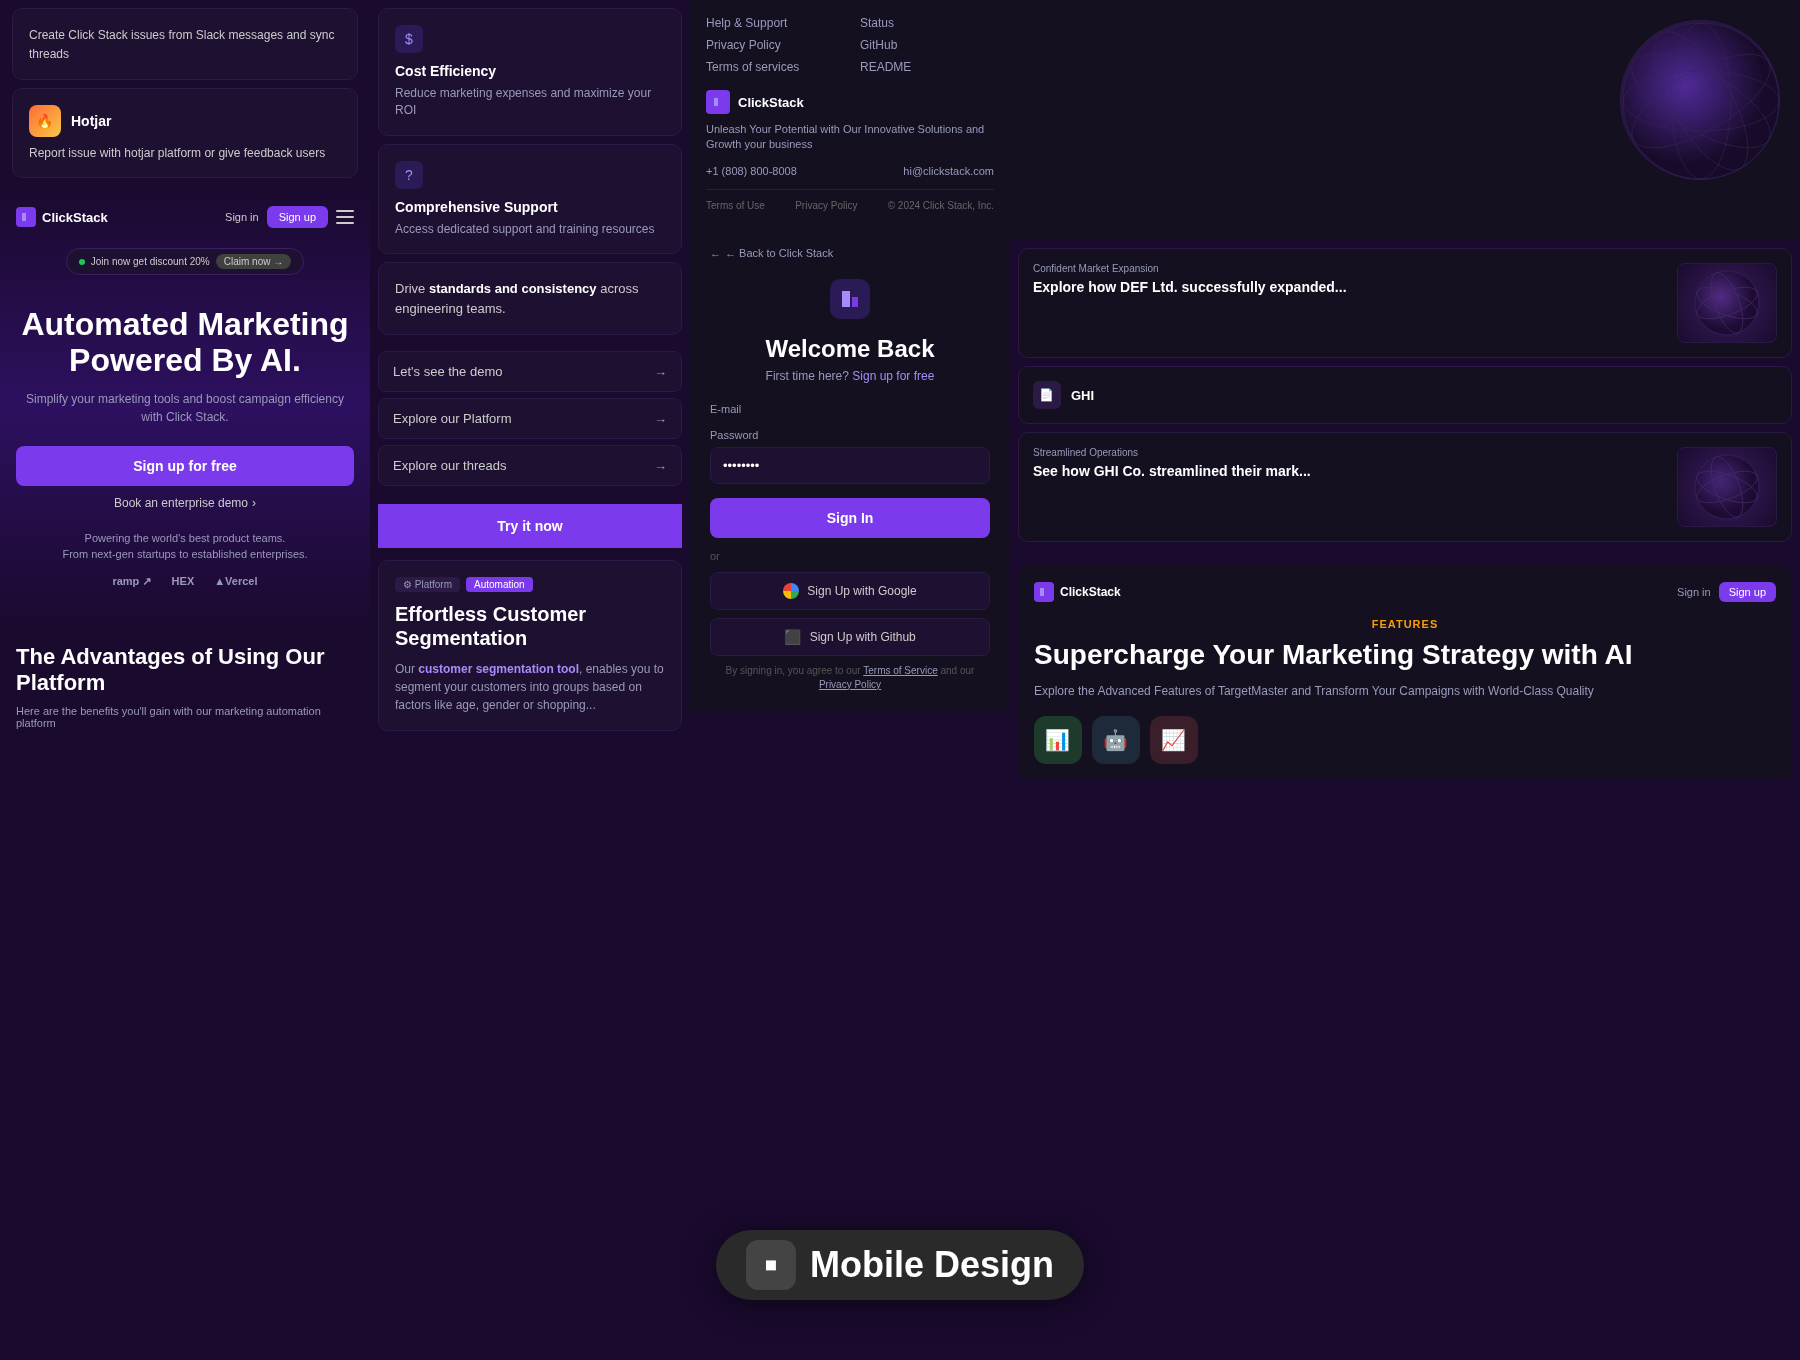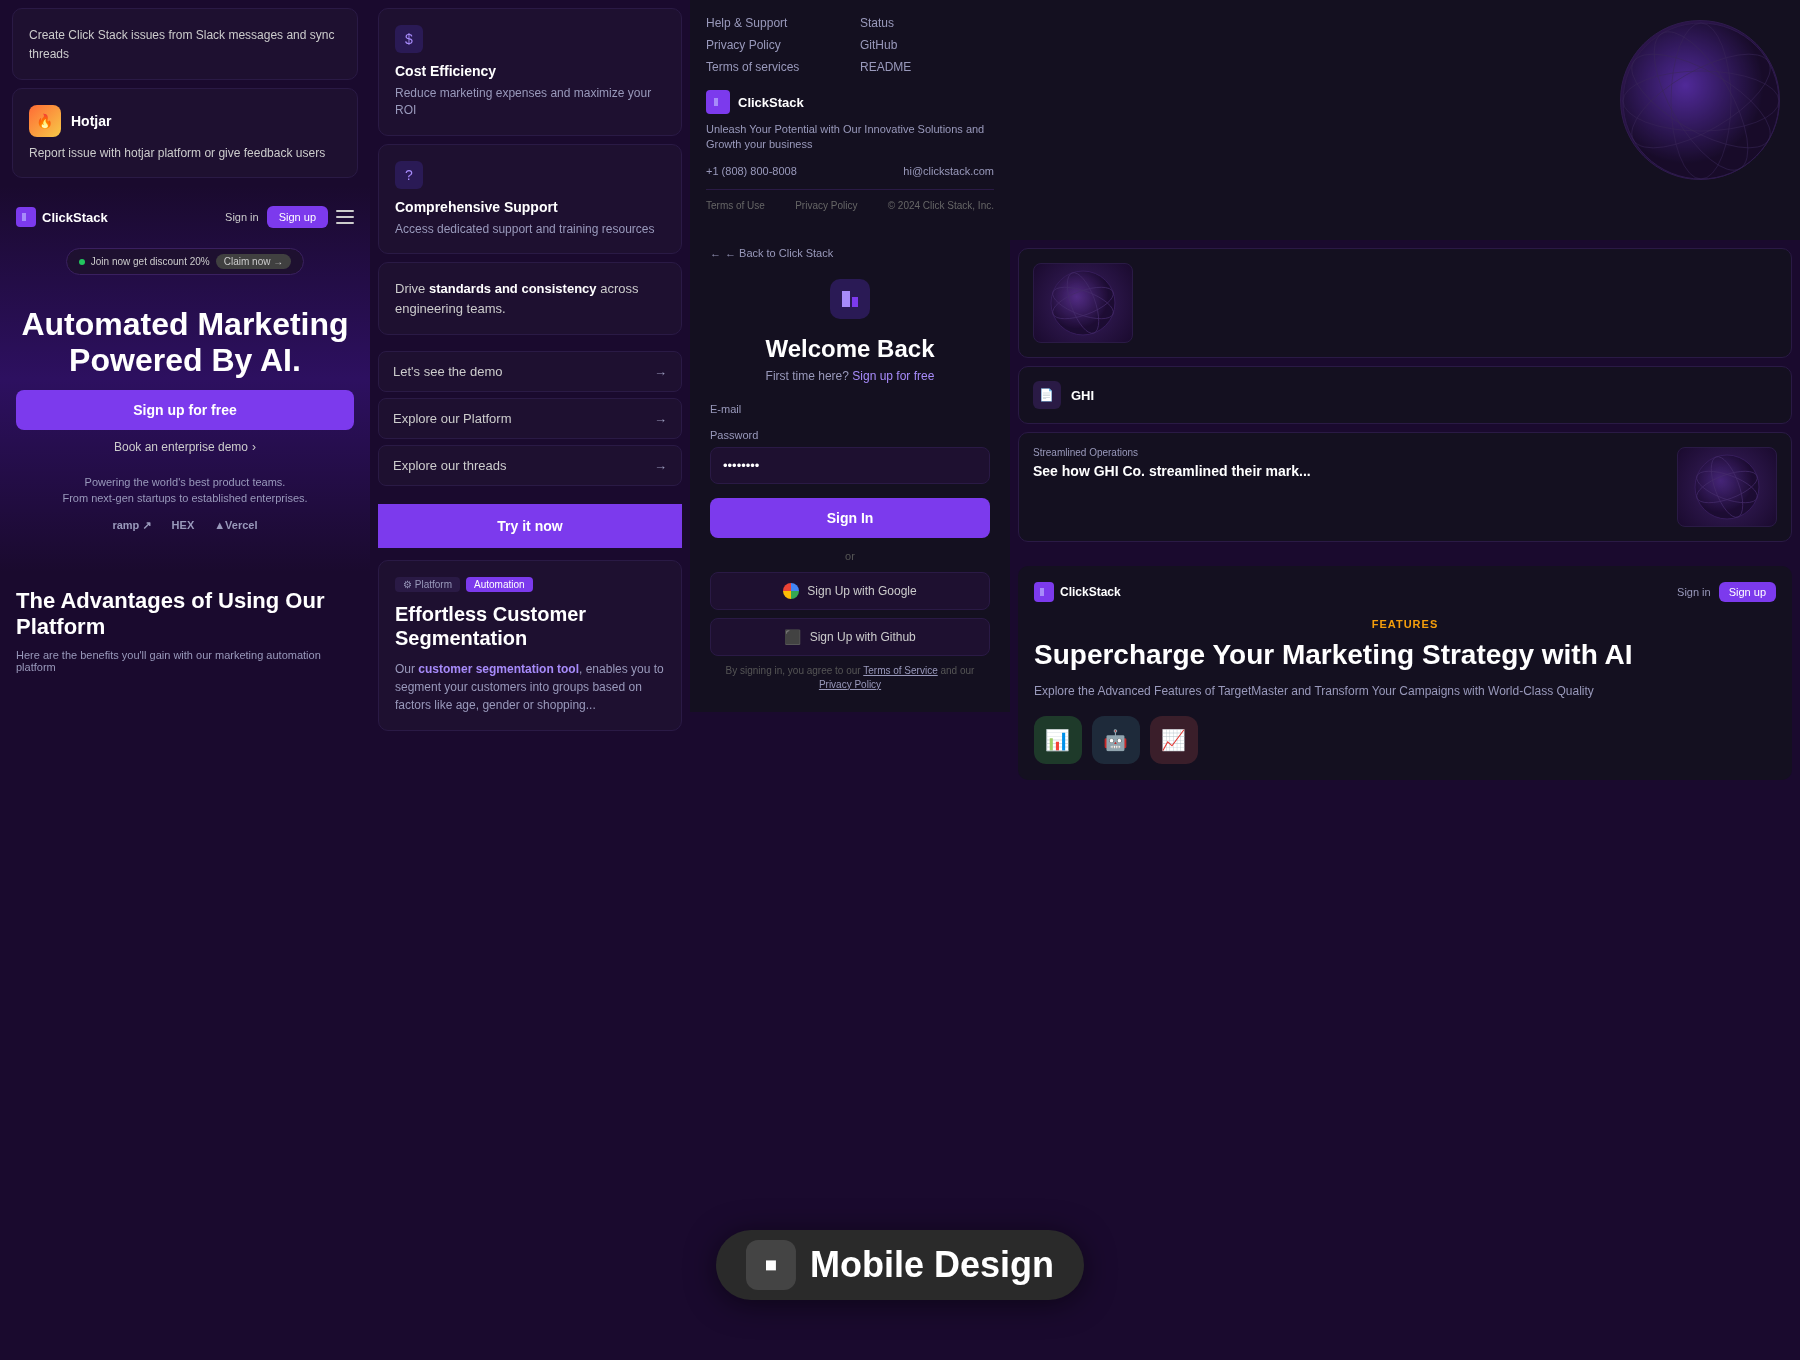--- a/index.html
+++ b/index.html
@@ -485,21 +485,21 @@
       color: #fff;
       border: none;
       border-radius: 8px;
       padding: 12px;
       font-size: 14px;
       font-weight: 600;
       cursor: pointer;
       margin-bottom: 12px;
     }
     .or-divider {
-      text-align: center;
+      text-align: left;
       font-size: 11px;
       color: #555;
       margin-bottom: 10px;
       position: relative;
     }
     .oauth-btn {
       width: 100%;
       background: #1e1030;
       border: 1px solid #2a1a45;
       border-radius: 8px;
@@ -746,20 +746,21 @@
     
     <div style="text-align:center; margin-bottom:16px;">
       <div class="discount-badge">
         <span class="green-dot"></span>
         <span>Join now get discount 20%</span>
         <button class="claim-btn">Claim now →</button>
       </div>
     </div>
 
     <h1 class="hero-title">Automated Marketing Powered By AI.</h1>
+    <p class="hero-subtitle">Simplify your marketing tools and boost campaign efficiency with Click Stack.</p>
     <button class="signup-free-btn">Sign up for free</button>
     <div class="enterprise-link">
       <span>Book an enterprise demo</span>
       <span>›</span>
     </div>
 
     <p class="powering-text">
       <span>Powering the world's best product teams.</span><br>
       <span>From next-gen startups to established enterprises.</span>
     </p>
@@ -934,20 +935,24 @@
         <ellipse cx="80" cy="80" rx="78" ry="30" fill="none" stroke="#4a3070" stroke-width="0.5" transform="rotate(0 80 80)"></ellipse>
         <ellipse cx="80" cy="80" rx="78" ry="30" fill="none" stroke="#4a3070" stroke-width="0.5" transform="rotate(60 80 80)"></ellipse>
         <ellipse cx="80" cy="80" rx="78" ry="30" fill="none" stroke="#4a3070" stroke-width="0.5" transform="rotate(90 80 80)"></ellipse>
       </svg>
     </div>
   </div>
 
   <div class="case-studies">
 
     <div class="case-card">
+      <div class="case-card-text">
+        <div class="case-tag">Confident Market Expansion</div>
+        <div class="case-title">Explore how DEF Ltd. successfully expanded...</div>
+      </div>
       <div class="case-image">
         <svg class="sphere-svg" width="80" height="70" viewBox="0 0 80 70">
           <defs>
             <radialGradient id="sph1" cx="40%" cy="40%">
               <stop offset="0%" stop-color="#5a3090"></stop>
               <stop offset="100%" stop-color="#1a0a2e"></stop>
             </radialGradient>
           </defs>
           <circle cx="40" cy="35" r="32" fill="url(#sph1)" stroke="#3a2060"></circle>
           <ellipse cx="40" cy="35" rx="32" ry="12" fill="none" stroke="#4a3070" stroke-width="0.7" transform="rotate(-20 40 35)"></ellipse>

